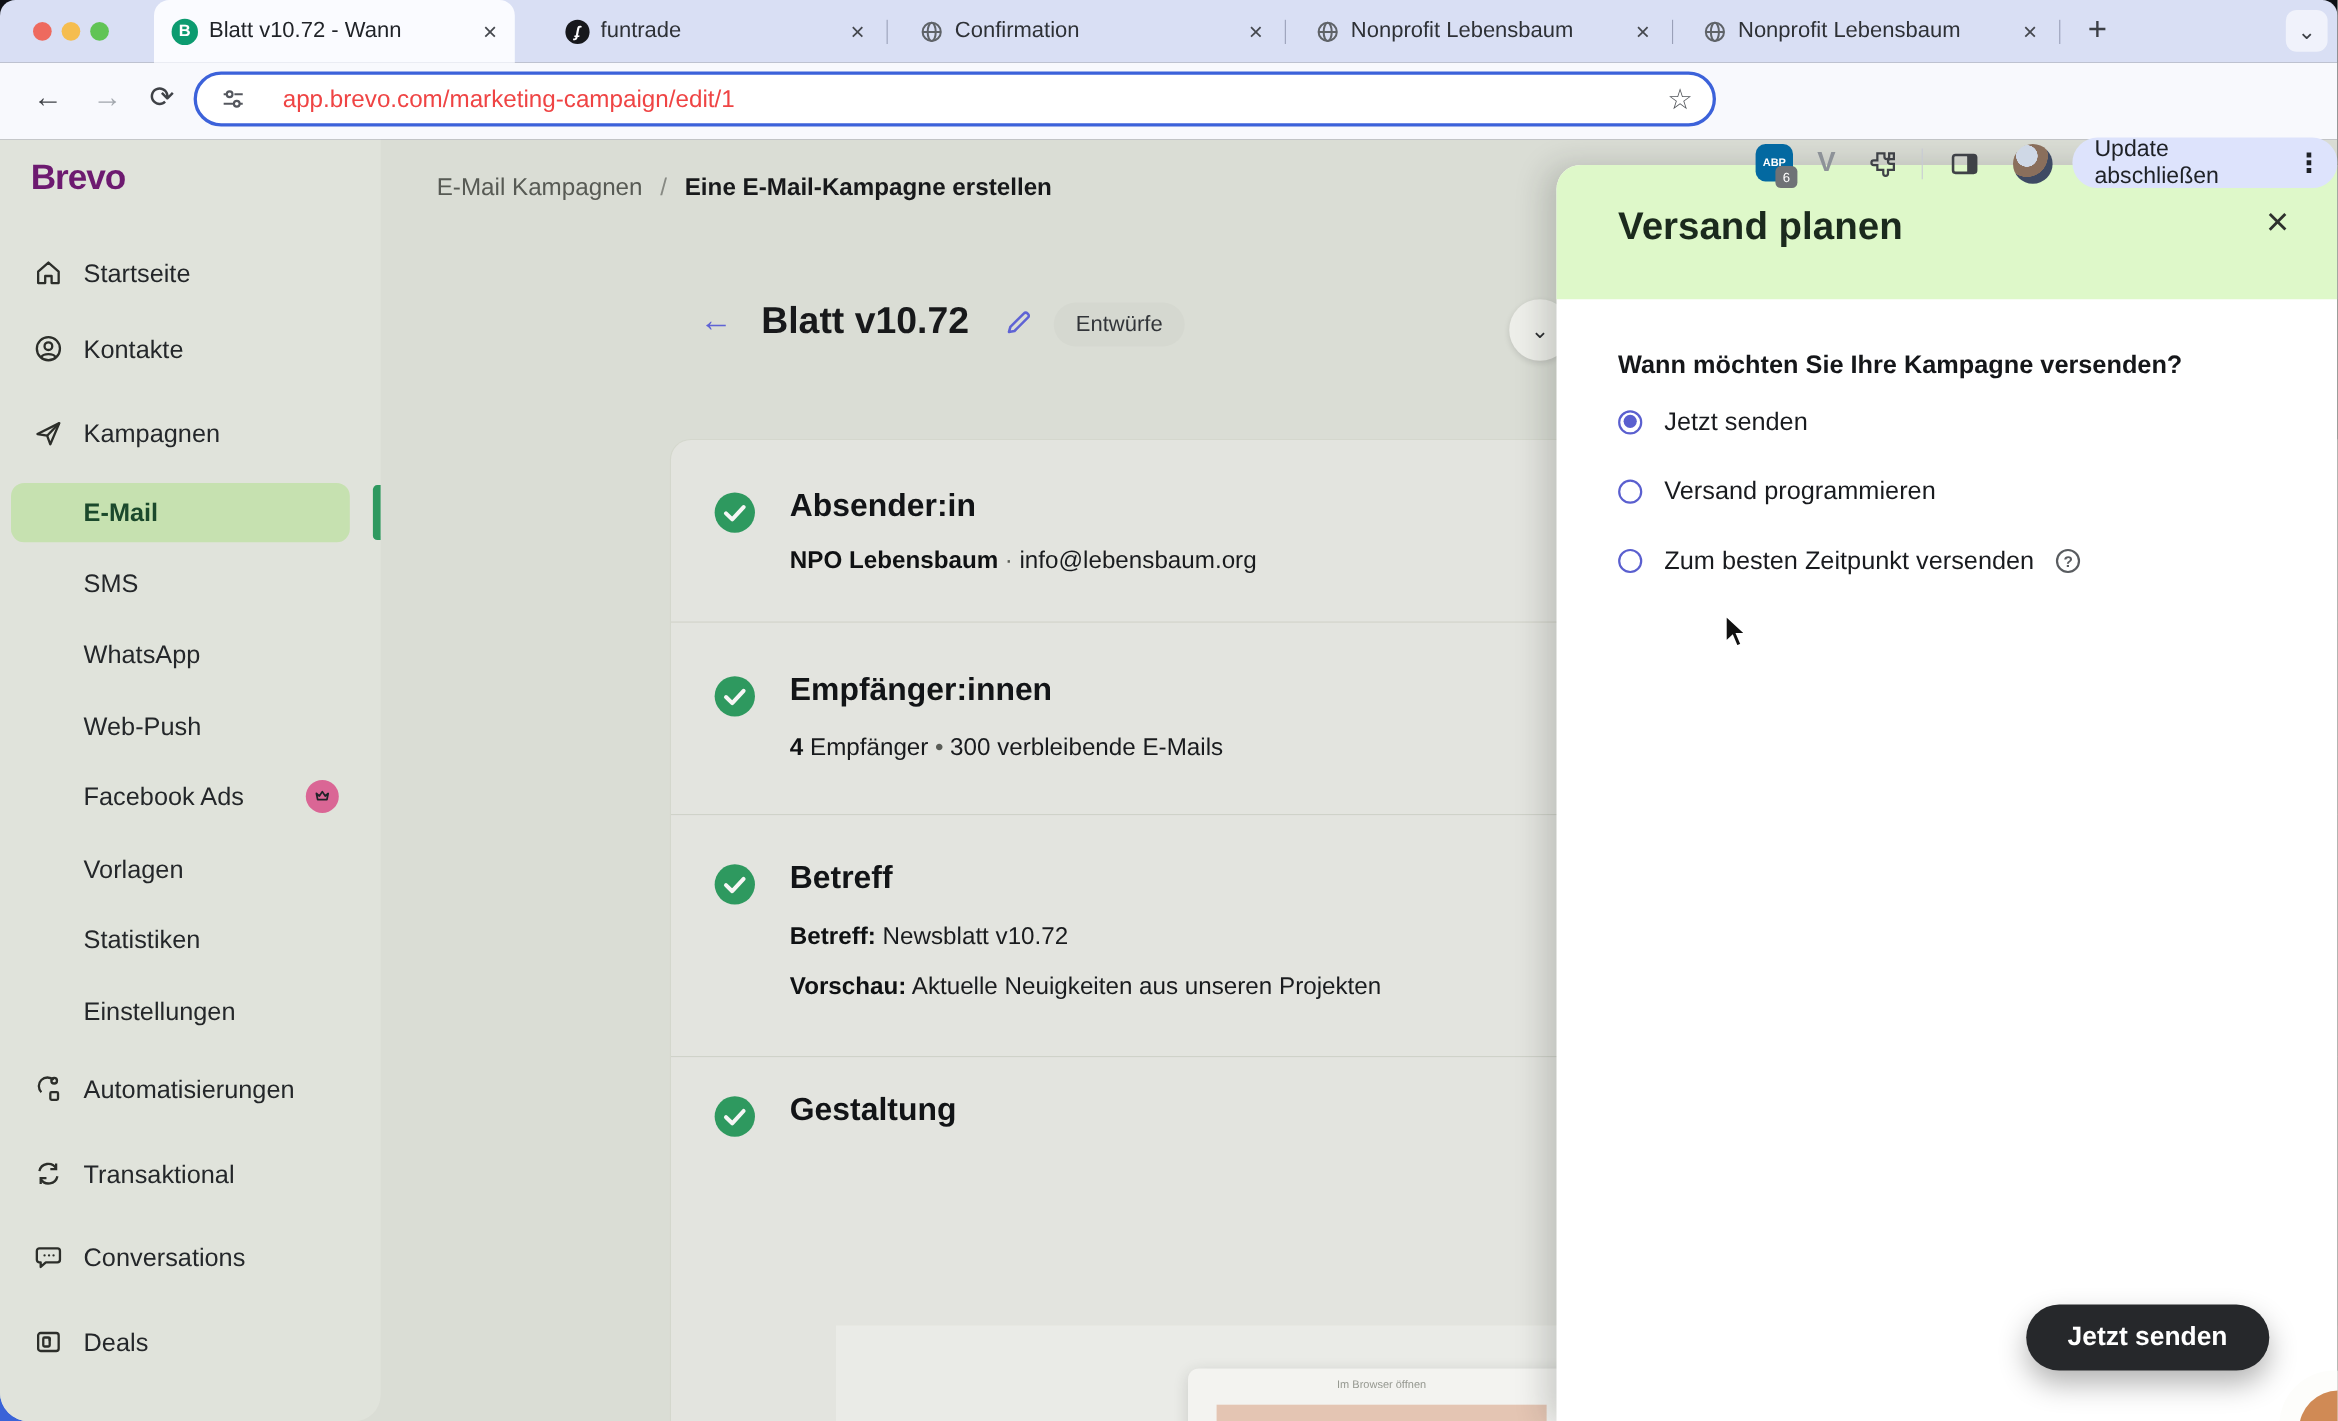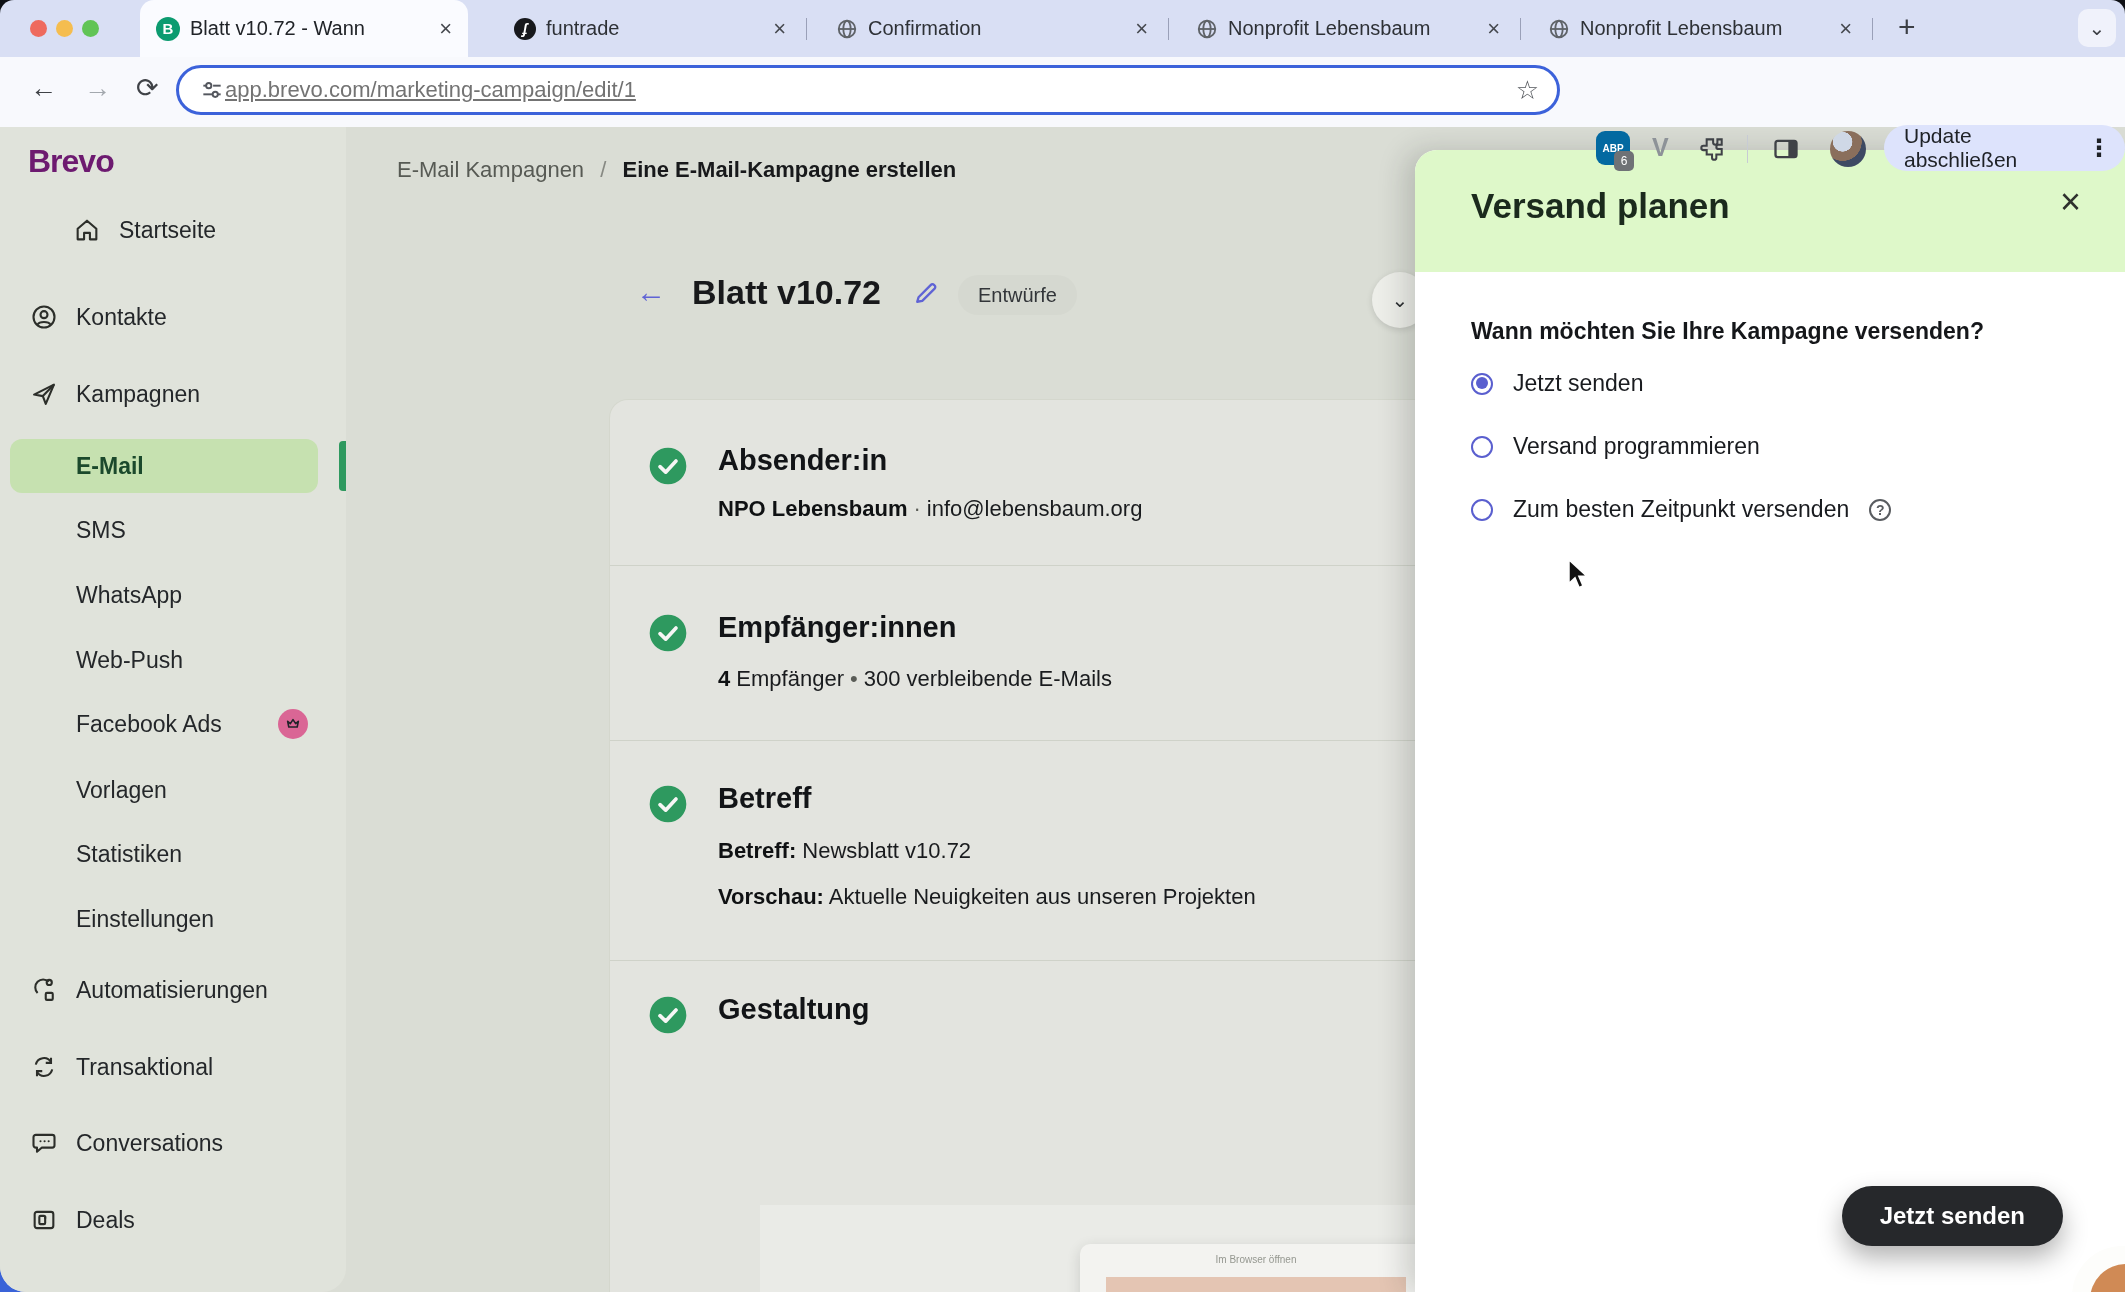--- a/index.html
+++ b/index.html
@@ -21,21 +21,21 @@
   .tab-close{font-size:22px;color:#45484e;line-height:1;cursor:default;}
   .fav-brevo{width:24px;height:24px;border-radius:50%;background:#0c9b70;color:#fff;font-weight:bold;font-size:15px;display:flex;align-items:center;justify-content:center;}
   .fav-dark{width:22px;height:22px;border-radius:50%;background:#17181c;color:#fff;font-weight:bold;font-size:14px;display:flex;align-items:center;justify-content:center;font-style:italic;}
   .tab-sep{position:absolute;top:18px;width:1px;height:22px;background:#9aa0b8;}
   .newtab{position:absolute;top:12px;font-size:30px;color:#3c3f45;line-height:1;}
   .tabchev{position:absolute;top:9px;width:38px;height:38px;background:rgba(255,255,255,.6);border-radius:10px;display:flex;align-items:center;justify-content:center;font-size:20px;color:#3c3f45;}
 
   .toolbar{position:absolute;left:0;top:57px;width:2125px;height:70px;background:#f8f9fd;z-index:3;}
   .navglyph{position:absolute;top:18px;font-size:27px;line-height:1;color:#3f4247;}
   .urlbar{position:absolute;left:176px;top:8px;width:1384px;height:50px;background:#ffffff;border:3px solid #3c62da;border-radius:28px;box-sizing:border-box;display:flex;align-items:center;}
-  .urltext{font-size:22px;color:#737373;margin-left:0;text-decoration:underline;}
+  .urltext{font-size:22px;color:#ef4444;margin-left:32px;}
   .ext-abp{position:absolute;left:1596px;top:74px;width:34px;height:34px;background:#0369a1;border-radius:9px;color:#fff;font-size:10px;font-weight:bold;display:flex;align-items:center;justify-content:center;}
   .ext-count{position:absolute;left:1614px;top:94px;min-width:20px;height:20px;background:#6f7276;border-radius:5px;color:#fff;font-size:12px;display:flex;align-items:center;justify-content:center;}
   .ext-v{position:absolute;left:1652px;top:76px;font-size:25px;font-weight:bold;color:#8d9298;}
   .tb-sep{position:absolute;left:1747px;top:78px;width:1px;height:28px;background:#c7cbd4;}
   .avatar{position:absolute;left:1830px;top:74px;width:36px;height:36px;border-radius:50%;background:radial-gradient(circle at 35% 30%,#cfd8e6 0 28%,#8a6f5c 29% 55%,#3e4a63 56% 100%);}
   .updatepill{position:absolute;left:1884px;top:68px;height:46px;background:#dde3fc;border-radius:23px;display:flex;align-items:center;padding:0 14px 0 20px;gap:12px;}
   .updatepill .lbl{font-size:21px;color:#1e2126;}
   .updatepill .dots{font-size:24px;color:#1e2126;font-weight:bold;}
 
   
@@ -191,21 +191,21 @@
     <span class="dots">⋮</span>
   </div>
 </div>
 
 <div class="bluewedge"></div>
 <div class="app">
 
   <div class="sidebar">
     <div class="brevologo">Brevo</div>
 
-    <div class="side-item" style="top:80px;margin-left:43px;">
+    <div class="side-item" style="top:98px;">
       <svg class="icon" viewBox="0 0 24 24">
           <path d="M4 11 L12 4 L20 11 V20 H14.5 V14.5 H9.5 V20 H4 Z" fill="none" stroke="#2c2f2b" stroke-width="1.8" stroke-linejoin="round"></path>
         </svg>
       <span class="lbl">Startseite</span>
     </div>
     <div class="side-item" style="top:167px;">
       <svg class="icon" viewBox="0 0 24 24">
           <circle cx="12" cy="12" r="9" fill="none" stroke="#2c2f2b" stroke-width="1.8"></circle>
           <circle cx="12" cy="10" r="3" fill="none" stroke="#2c2f2b" stroke-width="1.8"></circle>
           <path d="M6.5 18.5 C8 15.5 16 15.5 17.5 18.5" fill="none" stroke="#2c2f2b" stroke-width="1.8"></path>

